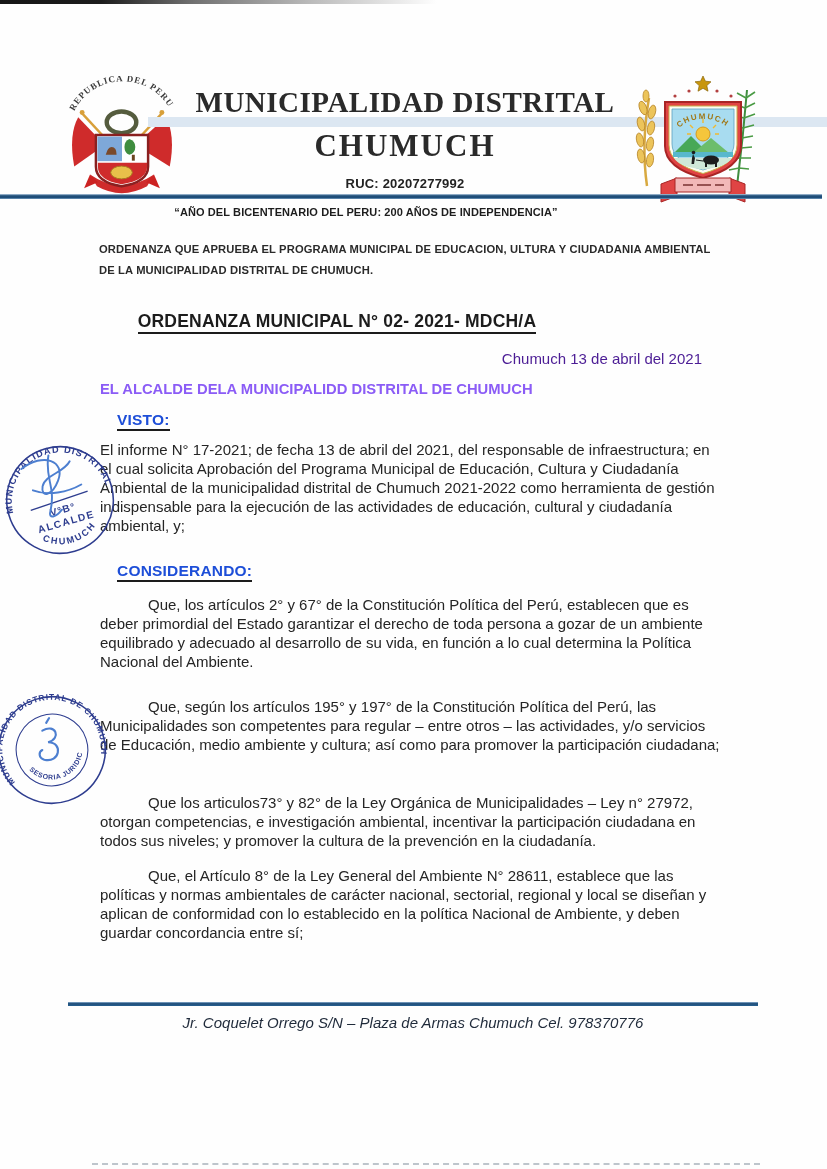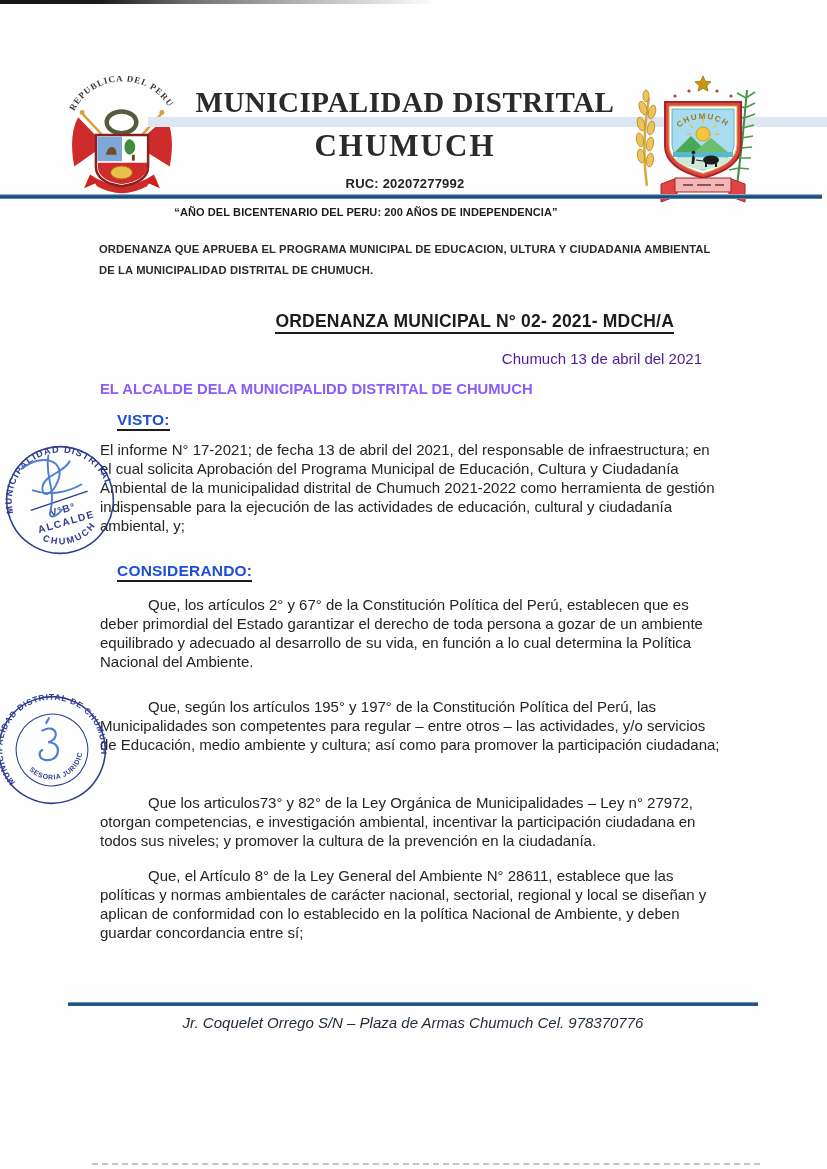--- a/index.html
+++ b/index.html
@@ -23,21 +23,21 @@
   .title-line2{font-family:"Liberation Serif","DejaVu Serif",serif;font-weight:700;
     font-size:31px;letter-spacing:2px;color:#2a2a2a;line-height:1;margin-top:13px;}
   .ruc-line{font-size:13px;font-weight:700;color:#222;margin-top:15px;letter-spacing:.2px;}
   .header-rule{position:absolute;top:194px;left:0;width:822px;height:5px;
     background:linear-gradient(to bottom,#b9cfe4 0%,#1f4e79 35%,#1f4e79 75%,#7fa6c9 100%);}
   .year-motto{position:absolute;top:206px;left:0;width:708px;text-align:center;
     font-weight:700;font-size:11px;color:#1d1d1d;letter-spacing:.1px;margin-left:12px;}
   .ordinance-summary{position:absolute;top:239px;left:99px;width:612px;
     font-size:11.2px;font-weight:700;line-height:1.9;color:#2a2a2a;letter-spacing:.15px;}
   
-  .doc-title{position:absolute;top:311px;left:0;width:674px;text-align:right;}
+  .doc-title{position:absolute;top:311px;left:0;width:674px;text-align:center;}
   .doc-title span{font-weight:700;font-size:17.5px;color:#1c1c1c;letter-spacing:.2px;
     border-bottom:2px solid #1c1c1c;padding-bottom:1px;}
   .dateline{position:absolute;top:350px;left:100px;width:602px;text-align:right;
     font-size:15px;color:#4c1d95;}
   .issuer-line{position:absolute;top:381px;left:100px;font-weight:700;font-size:14.8px;color:#8b5cf6;}
   .section-heading{position:absolute;left:100px;font-weight:700;font-size:15.5px;color:#1d4ed8;margin-left:17px;}
   .section-heading span{border-bottom:2px solid #1c1c1c;padding-bottom:1px;letter-spacing:.2px;}
   .body-par{position:absolute;left:100px;width:622px;font-size:15px;line-height:19px;color:#252525;}
   .indent{text-indent:48px;}
   

